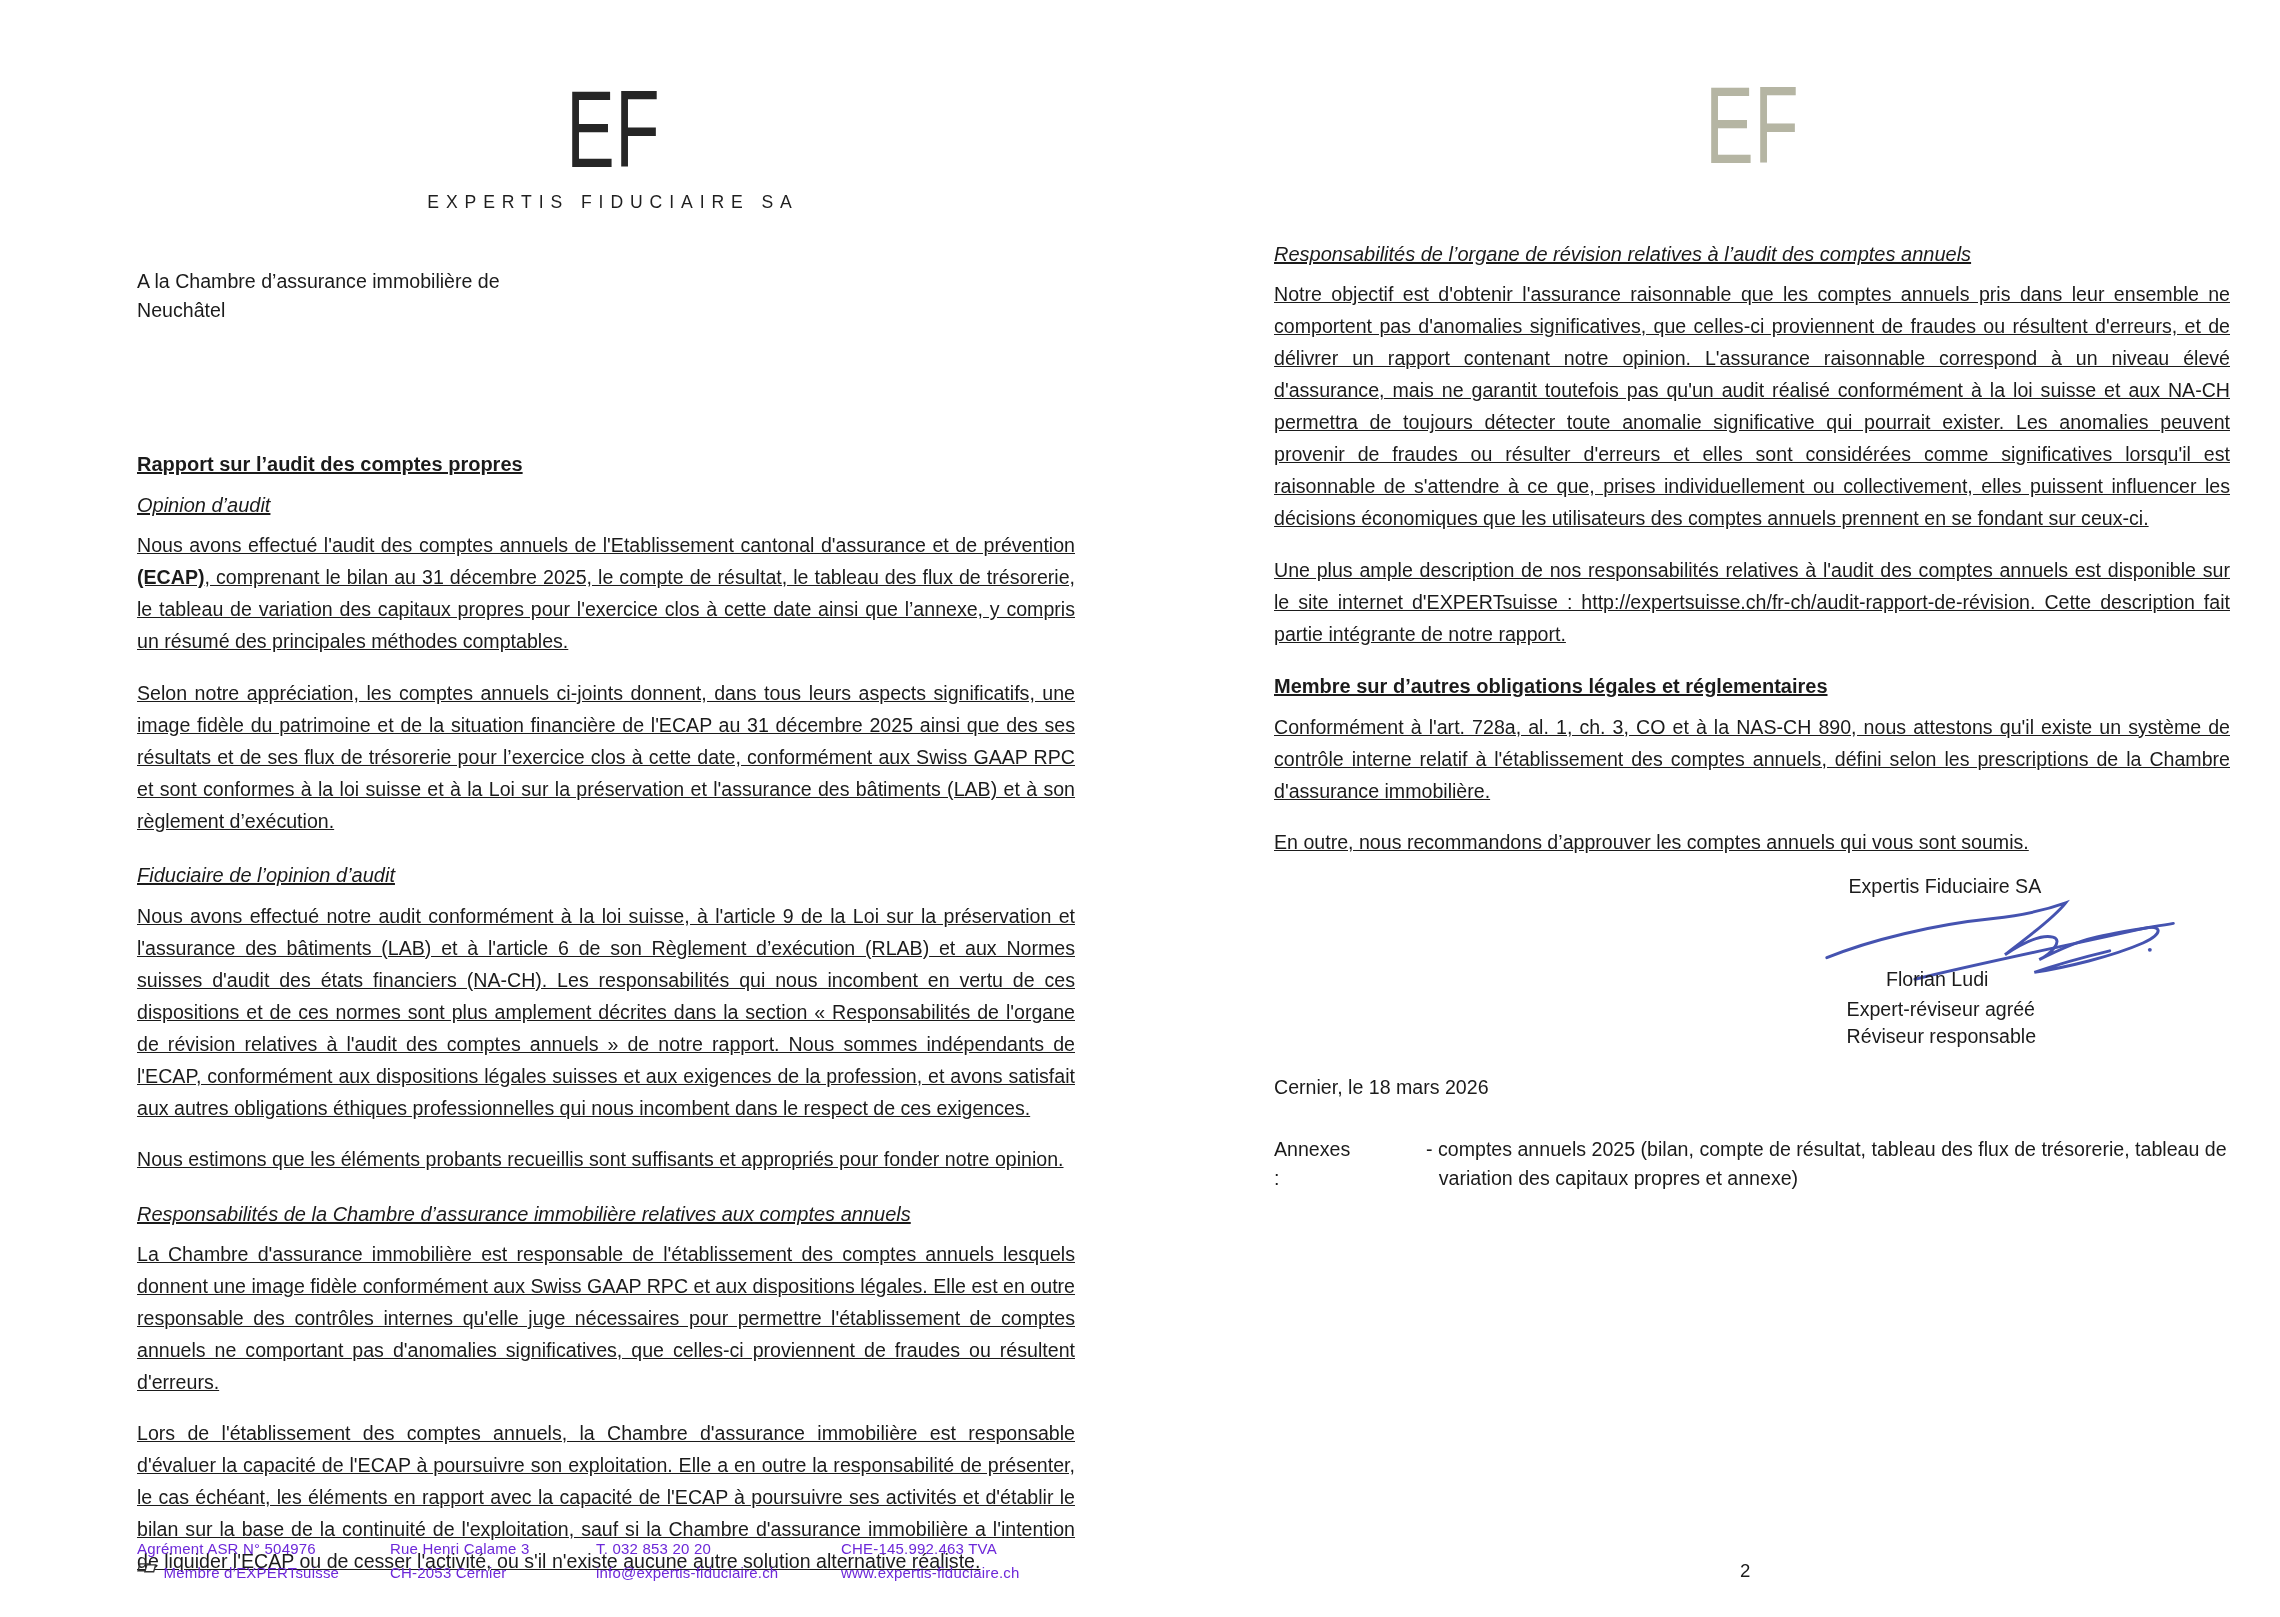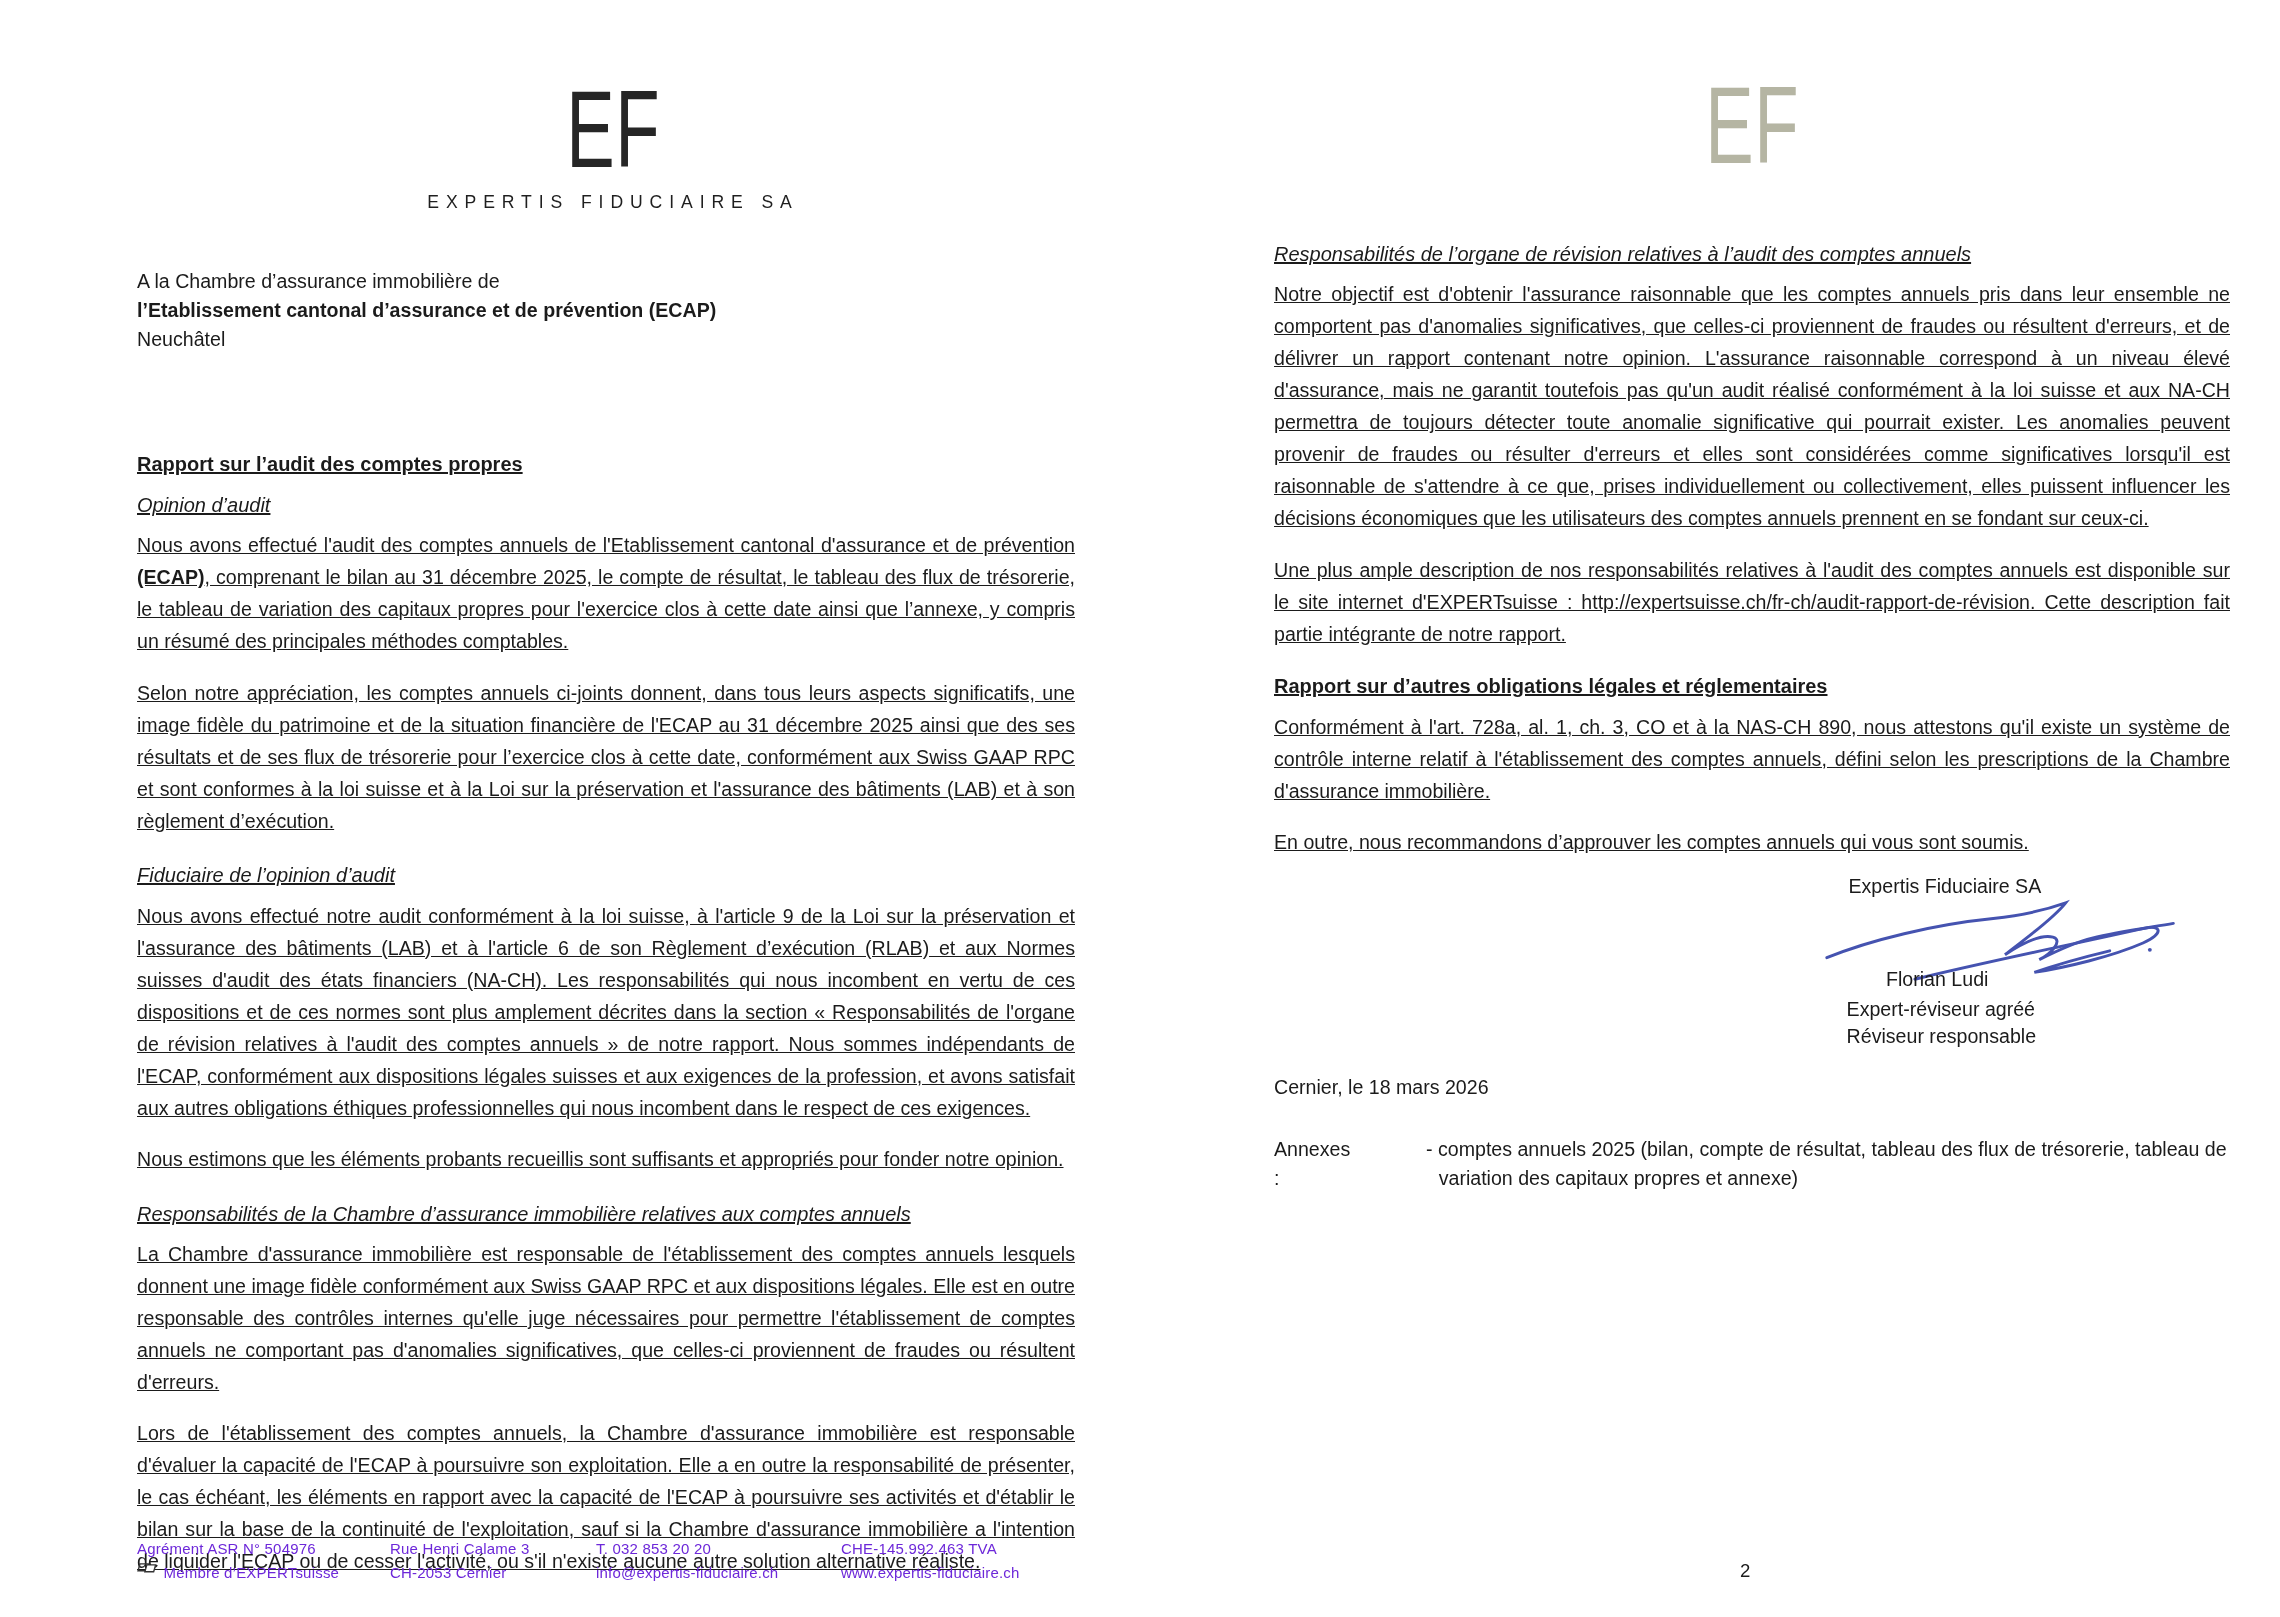--- a/index.html
+++ b/index.html
@@ -65,21 +65,20 @@
 
 <div class="page" id="page1">
 
   <div class="logo-block" id="logo1">
     <div class="ef-mono">EF</div>
     <div class="ef-company">EXPERTIS FIDUCIAIRE SA</div>
   </div>
 
   <div class="recipient">
     <div>A la Chambre d’assurance immobilière de</div>
-    <div class="bold">l’Etablissement cantonal d’assurance et de prévention (ECAP)</div>
     <div>Neuchâtel</div>
   </div>
 
   <div class="main-col" id="main1">
     <div class="h-bold">Rapport sur l’audit des comptes propres</div>
 
     <div class="h-italic" style="margin-top:13.7px;">Opinion d’audit</div>
     <p class="para after-head"><span>Nous avons effectué l'audit des comptes annuels de l'Etablissement cantonal d'assurance et de prévention </span><span class="b">(ECAP)</span><span>, comprenant le bilan au 31 décembre 2025, le compte de résultat, le tableau des flux de trésorerie, le tableau de variation des capitaux propres pour l'exercice clos à cette date ainsi que l’annexe, y compris un résumé des principales méthodes comptables.</span></p>
     <p class="para">Selon notre appréciation, les comptes annuels ci-joints donnent, dans tous leurs aspects significatifs, une image fidèle du patrimoine et de la situation financière de l'ECAP au 31 décembre 2025 ainsi que des ses résultats et de ses flux de trésorerie pour l’exercice clos à cette date, conformément aux Swiss GAAP RPC et sont conformes à la loi suisse et à la Loi sur la préservation et l'assurance des bâtiments (LAB) et à son règlement d’exécution.</p>
 
@@ -122,21 +121,21 @@
 
   <div class="logo-block" id="logo2">
     <div class="ef-mono">EF</div>
   </div>
 
   <div class="main-col" id="main2">
     <div class="h-italic">Responsabilités de l’organe de révision relatives à l’audit des comptes annuels</div>
     <p class="para after-head">Notre objectif est d'obtenir l'assurance raisonnable que les comptes annuels pris dans leur ensemble ne comportent pas d'anomalies significatives, que celles-ci proviennent de fraudes ou résultent d'erreurs, et de délivrer un rapport contenant notre opinion. L'assurance raisonnable correspond à un niveau élevé d'assurance, mais ne garantit toutefois pas qu'un audit réalisé conformément à la loi suisse et aux NA-CH permettra de toujours détecter toute anomalie significative qui pourrait exister. Les anomalies peuvent provenir de fraudes ou résulter d'erreurs et elles sont considérées comme significatives lorsqu'il est raisonnable de s'attendre à ce que, prises individuellement ou collectivement, elles puissent influencer les décisions économiques que les utilisateurs des comptes annuels prennent en se fondant sur ceux-ci.</p>
     <p class="para">Une plus ample description de nos responsabilités relatives à l'audit des comptes annuels est disponible sur le site internet d'EXPERTsuisse : http://expertsuisse.ch/fr-ch/audit-rapport-de-révision. Cette description fait partie intégrante de notre rapport.</p>
 
-    <div class="h-bold" style="margin-top:23.5px;">Rapport sur d’autres obligations légales et réglementaires</div>
+    <div class="h-bold" style="margin-top:23.5px;">Membre sur d’autres obligations légales et réglementaires</div>
     <p class="para after-head">Conformément à l'art. 728a, al. 1, ch. 3, CO et à la NAS-CH 890, nous attestons qu'il existe un système de contrôle interne relatif à l'établissement des comptes annuels, défini selon les prescriptions de la Chambre d'assurance immobilière.</p>
     <p class="para">En outre, nous recommandons d’approuver les comptes annuels qui vous sont soumis.</p>
   </div>
 
   <div class="sig-block">
     <div class="sig-company">Expertis Fiduciaire SA</div>
     <svg class="sig-svg" width="370" height="96" viewBox="0 0 378 98">
       <path d="M8 64 C 52 46, 118 30, 178 24 C 214 20, 238 13, 252 8 C 238 26, 206 48, 190 61 C 208 49, 227 40, 239 43 C 250 46, 237 60, 225 66 C 243 57, 262 48, 279 44 C 303 38, 332 34, 362 29" fill="none" stroke-width="3" stroke-linecap="round" stroke="#4553b0"></path>
       <path d="M98 86 C 162 70, 242 54, 332 34 C 350 30, 353 39, 331 49 C 299 63, 252 74, 220 79 C 243 71, 272 63, 297 57" fill="none" stroke-width="3" stroke-linecap="round" stroke="#4553b0"></path>
       <circle cx="338" cy="56" r="2" fill="#4553b0"></circle>

